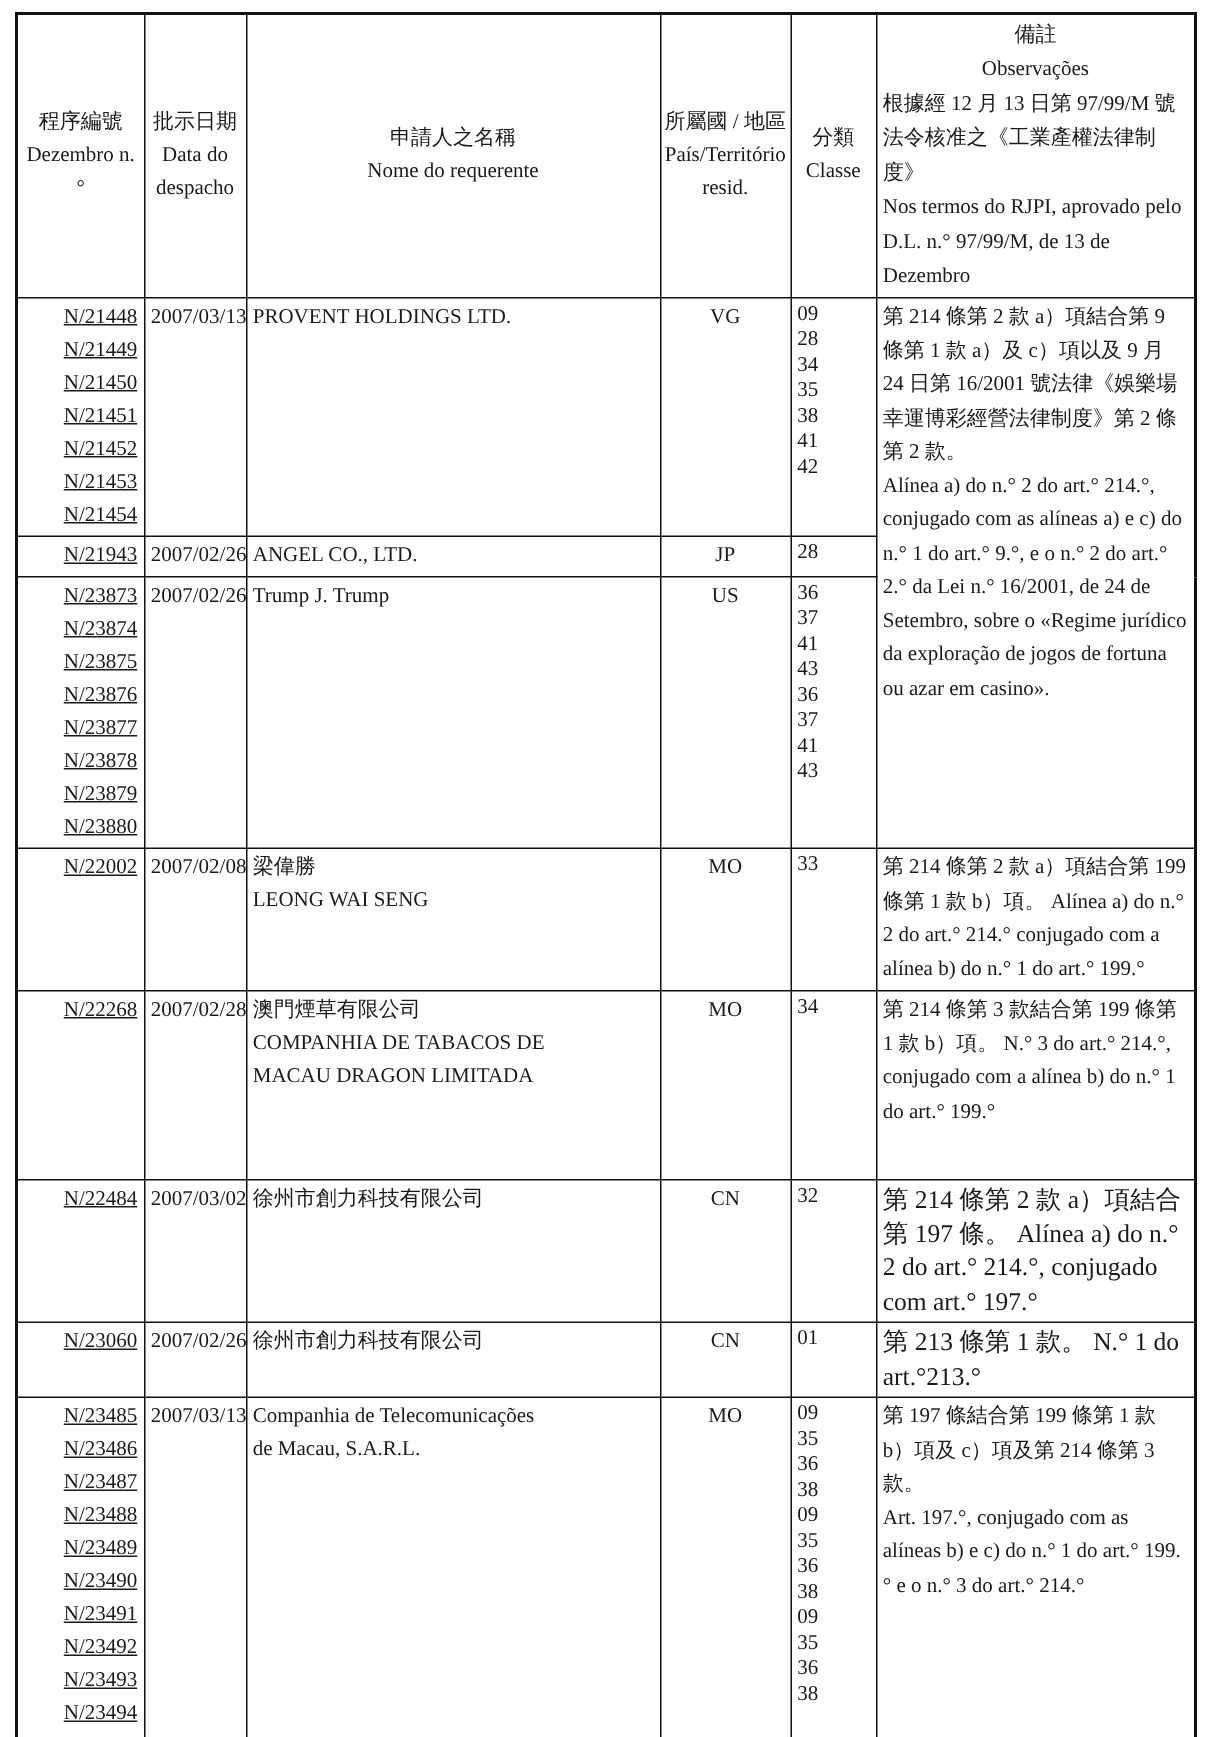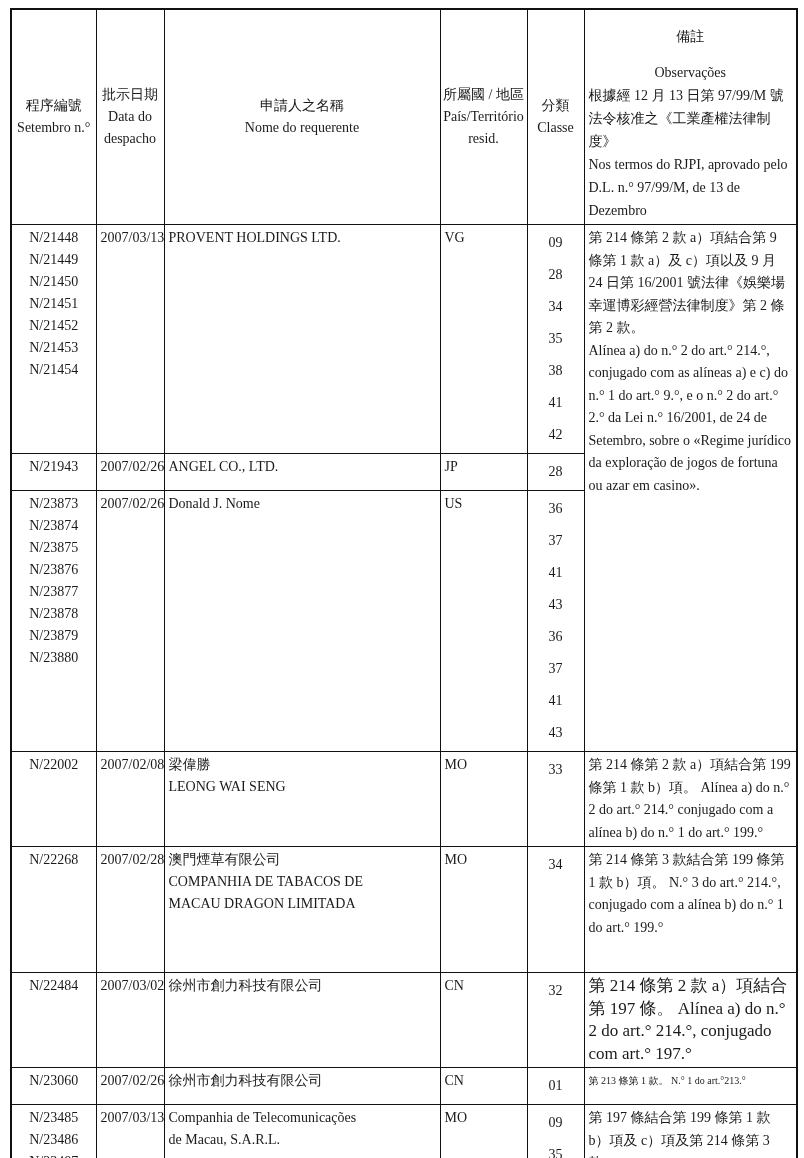--- a/index.html
+++ b/index.html
@@ -33,49 +33,49 @@
     vertical-align: top;
     font-weight: normal;
     padding: 2px 4px;
     overflow: hidden;
   }
   
   tr.hdr th { text-align: center; }
   tr.hdr th.vmid { vertical-align: middle; }
   .hzh, .hpt { display: block; line-height: 22px; }
   th.obs-hdr { text-align: left; padding: 4px 5px 2px 6px; }
-  th.obs-hdr .hzh, th.obs-hdr .hpt { text-align: center; line-height: 23px; margin-top: 13px; }
+  th.obs-hdr .hzh, th.obs-hdr .hpt { text-align: center; line-height: 23px; }
   th.obs-hdr .note { display: block; text-align: left; line-height: 23px; }
   
-  td.c-proc  { text-align: center; white-space: pre-line; line-height: 22px; padding-top: 3px; }
+  td.c-proc  { text-align: right; white-space: pre-line; line-height: 22px; padding-top: 3px; text-decoration: underline; }
   td.c-date  { text-align: center; line-height: 22px; padding: 3px 0 0 0; }
   td.c-name  { text-align: left; white-space: pre-line; line-height: 22px; padding: 3px 4px 2px 7px; margin-left: 17px; }
-  td.c-ctry  { line-height: 22px; padding-top: 3px; }
-  td.c-class { text-align: center; white-space: pre-line; line-height: 32px; padding-top: 3px; }
+  td.c-ctry  { text-align: center; line-height: 22px; padding-top: 3px; }
+  td.c-class { text-align: left; white-space: pre-line; line-height: 17px; padding-top: 3px; }
   td.c-obs   { text-align: left; white-space: pre-line; line-height: 22.5px; padding: 3px 4px 2px 6px; }
 </style>
 </head>
 <body>
 
 <div class="page">
   <table class="gazette">
     <colgroup>
       <col style="width:85px">
         <col style="width:68px">
         <col style="width:276px">
       <col style="width:87px">
         <col style="width:57px">
         <col style="width:213px">
     </colgroup>
 
     <tbody>
         <tr class="hdr" style="height:148px">
       <th class="vmid">
         <span class="hzh">程序編號</span>
-        <span class="hpt">Setembro n.°</span>
+        <span class="hpt">Dezembro n.°</span>
       </th>
       <th class="vmid">
         <span class="hzh">批示日期</span>
         <span class="hpt">Data do despacho</span>
       </th>
       <th class="vmid">
         <span class="hzh">申請人之名稱</span>
         <span class="hpt">Nome do requerente</span>
       </th>
       <th class="vmid" style="padding:18px 1px">
@@ -127,21 +127,21 @@
     <tr style="height:173px">
       <td class="c-proc">N/23873
 N/23874
 N/23875
 N/23876
 N/23877
 N/23878
 N/23879
 N/23880</td>
       <td class="c-date">2007/02/26</td>
-      <td class="c-name">Donald J. Nome</td>
+      <td class="c-name">Trump J. Trump</td>
       <td class="c-ctry">US</td>
       <td class="c-class">36
 37
 41
 43
 36
 37
 41
 43</td>
     </tr>
@@ -175,21 +175,21 @@
       <td class="c-class">32</td>
       <td class="c-obs" style="font-size:17px">第 214 條第 2 款 a）項結合第 197 條。 Alínea a) do n.° 2 do art.° 214.°, conjugado com art.° 197.°</td>
     </tr>
 
     <tr style="height:28px">
       <td class="c-proc">N/23060</td>
       <td class="c-date">2007/02/26</td>
       <td class="c-name">徐州市創力科技有限公司</td>
       <td class="c-ctry">CN</td>
       <td class="c-class">01</td>
-      <td class="c-obs" style="font-size:10px">第 213 條第 1 款。  N.° 1 do art.°213.°</td>
+      <td class="c-obs" style="font-size:17px">第 213 條第 1 款。  N.° 1 do art.°213.°</td>
     </tr>
 
     <tr style="height:265px">
       <td class="c-proc">N/23485
 N/23486
 N/23487
 N/23488
 N/23489
 N/23490
 N/23491

